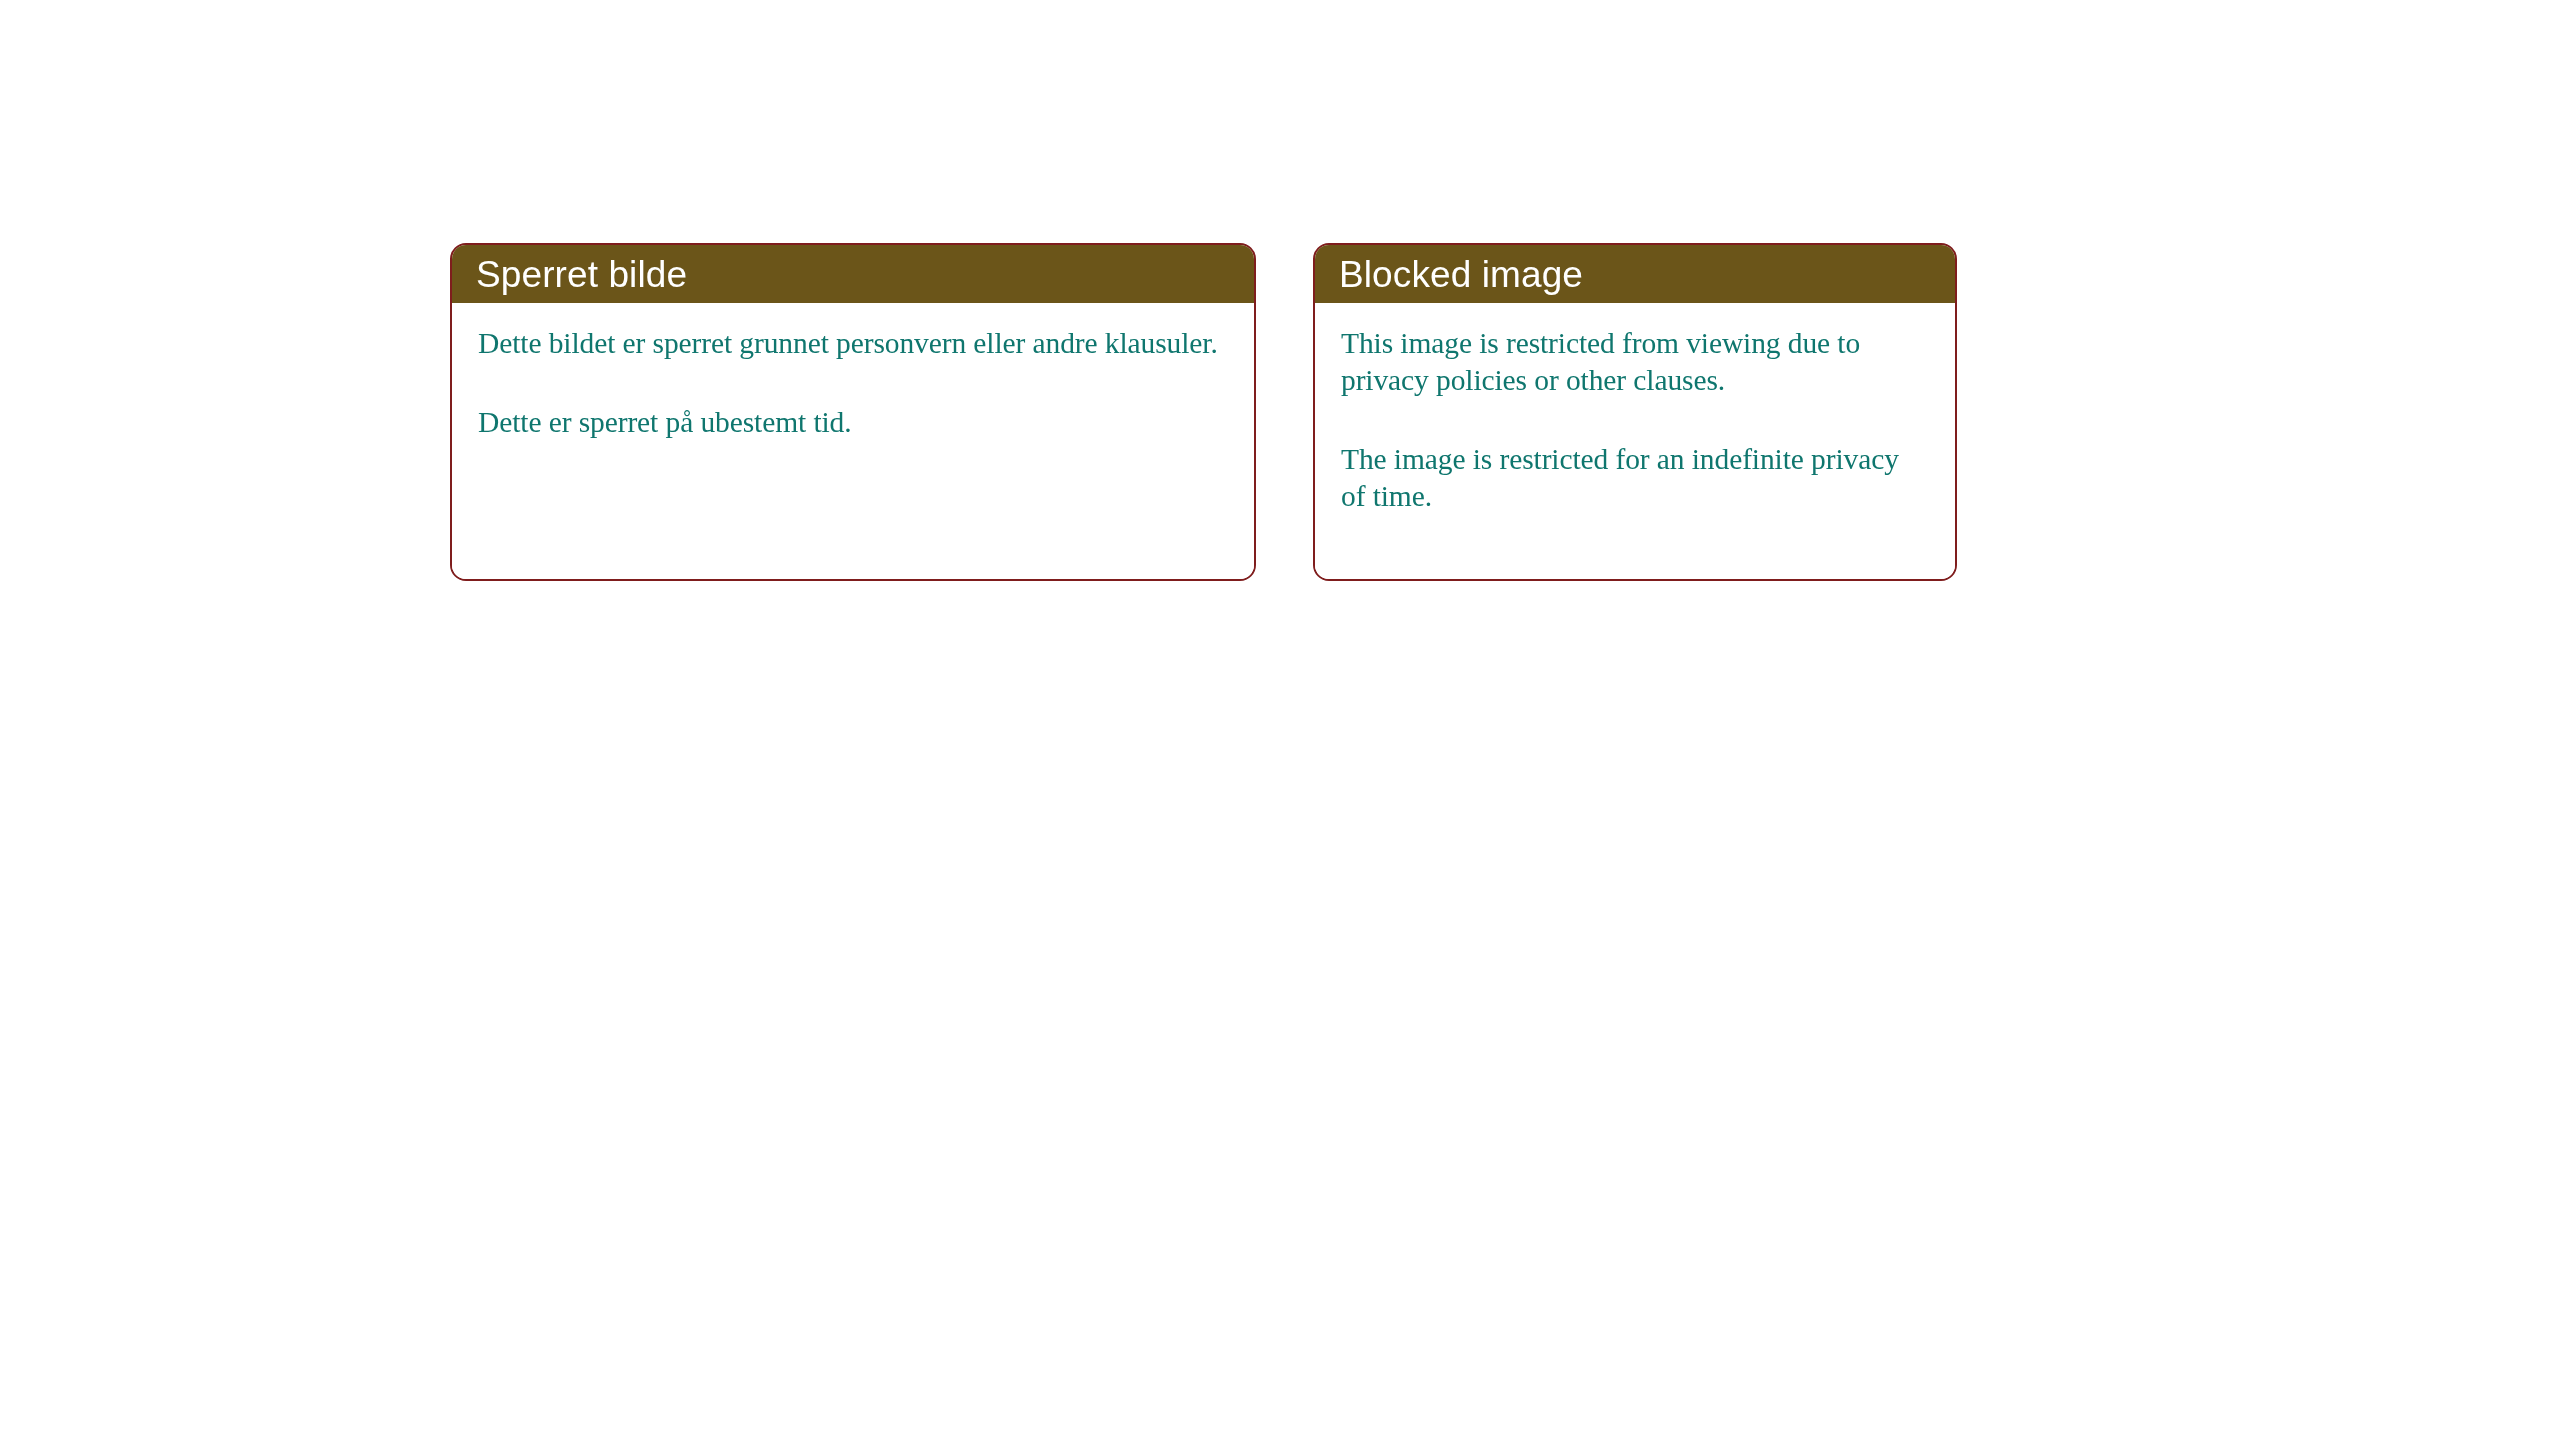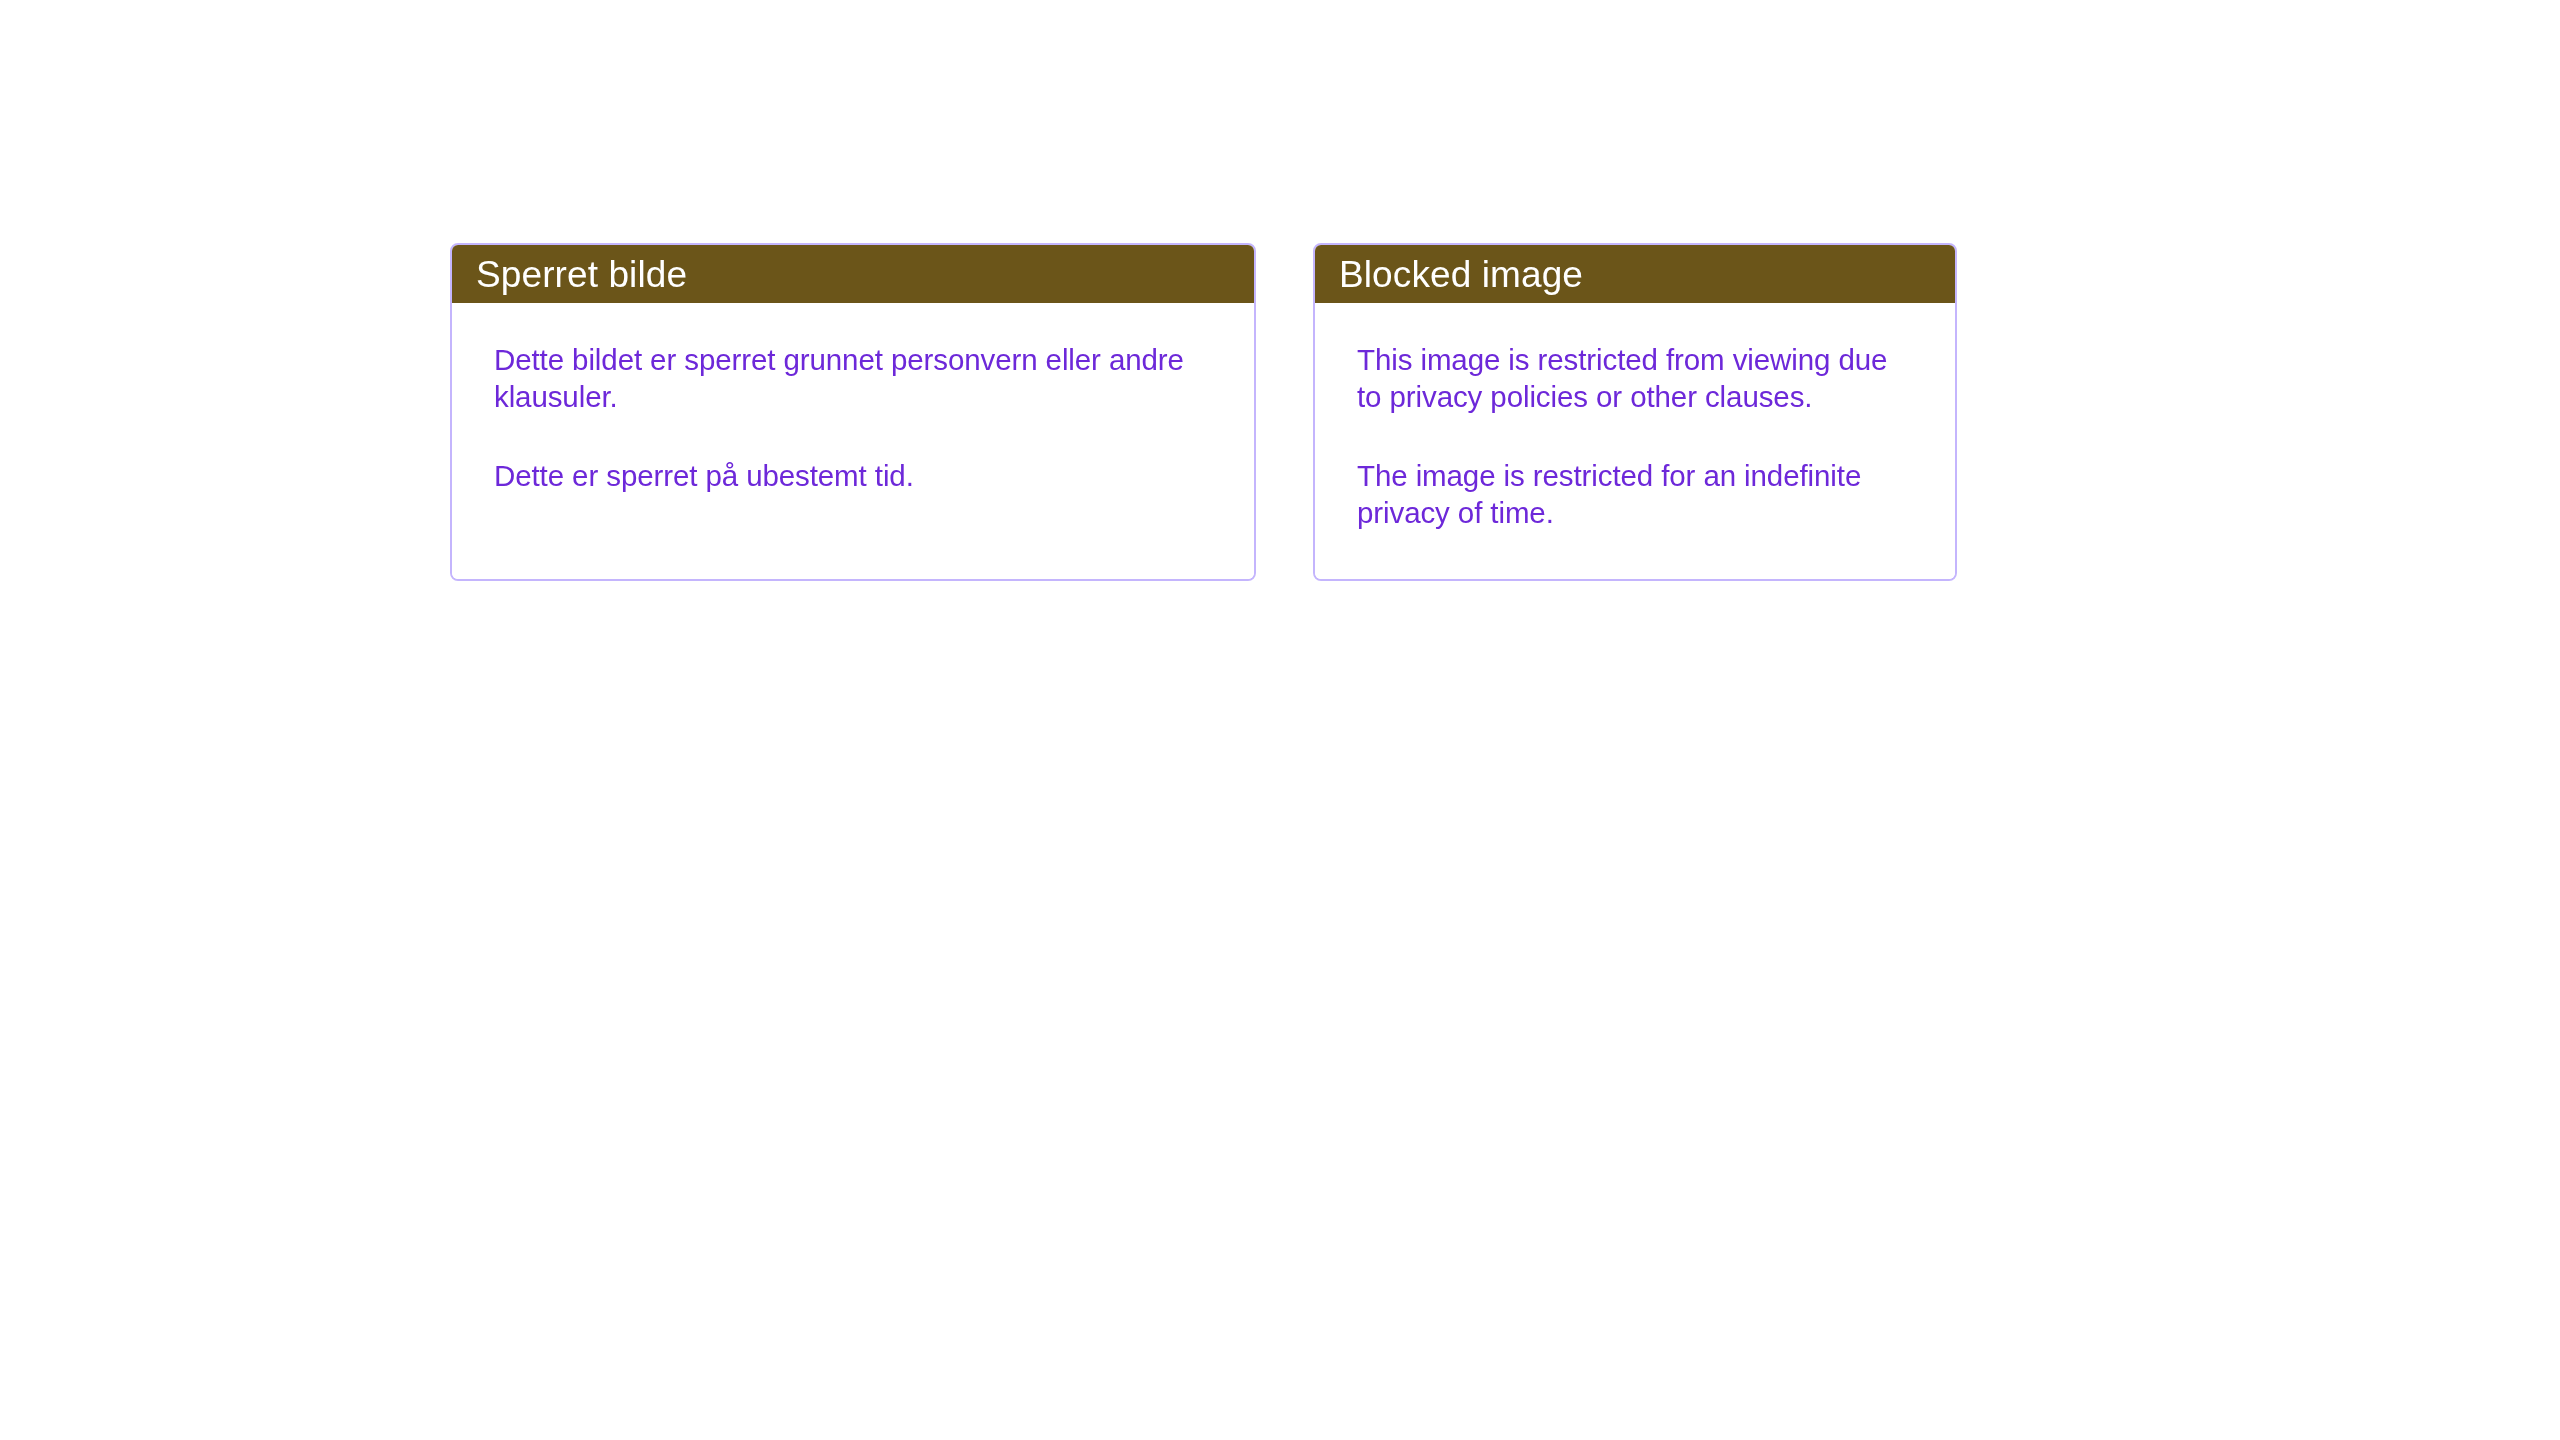--- a/index.html
+++ b/index.html
@@ -24,22 +24,22 @@
     width: 2560px;
     height: 1440px;
     background: #ffffff;
   }
 
   
   .notice-panel {
     position: absolute;
     box-sizing: border-box;
     background: #ffffff;
-    border: 2px solid #c4b5fd;
-    border-radius: 8px;
+    border: 2px solid #7f1d1d;
+    border-radius: 16px;
     overflow: hidden;
   }
 
   .notice-panel.lang-no {
     left: 450px;
     top: 243px;
     width: 806px;
     height: 338px;
   }
 
@@ -69,26 +69,27 @@
   }
 
   .panel-body {
     box-sizing: border-box;
     padding: 22px 26px 0 26px;
     background: #ffffff;
     height: calc(100% - 58px);
   }
 
   .panel-paragraph {
-    margin: 16px;
-    color: #6d28d9;
+    margin: 0;
+    color: #0f766e;
     font-size: 29.5px;
     line-height: 1.26;
     font-weight: 400;
     letter-spacing: -0.1px;
+    font-family: Liberation Serif, serif;
   }
 
   .panel-paragraph + .panel-paragraph {
     margin-top: 42px;
   }
 </style>
 </head>
 <body>
 
 <div class="stage">

